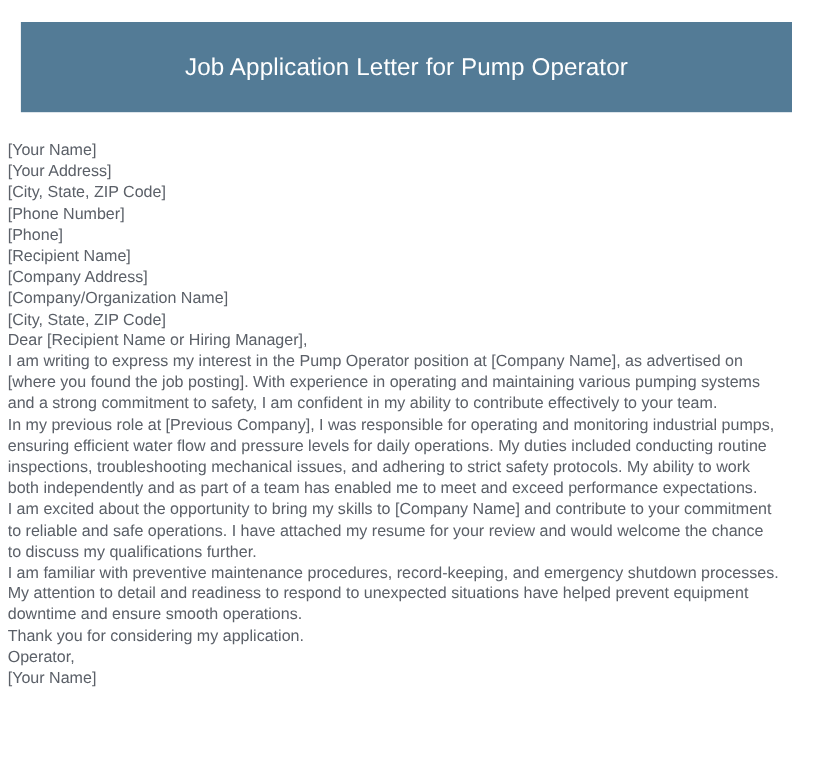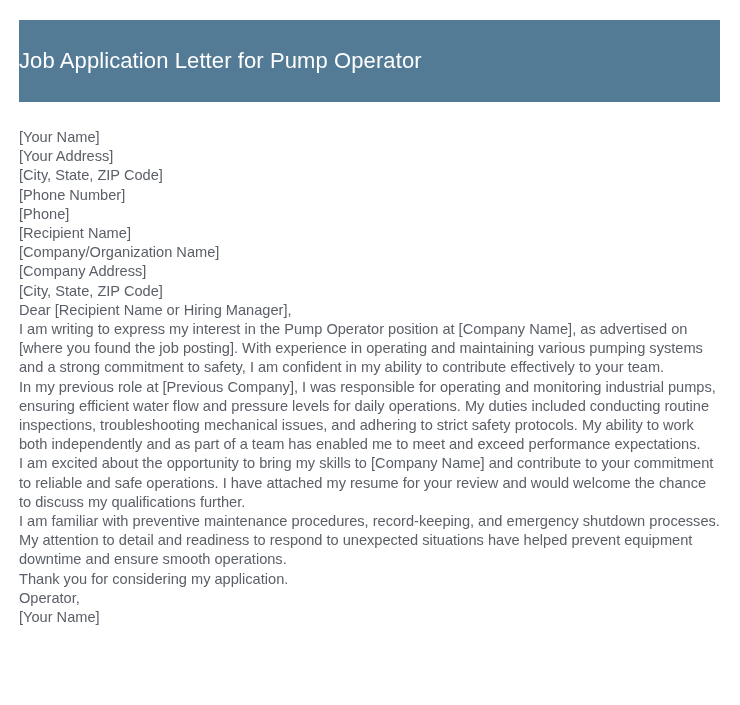--- a/index.html
+++ b/index.html
@@ -23,35 +23,35 @@
   }
   .title-bar {
     position: absolute;
     left: 19px;
     top: 20px;
     width: 701px;
     height: 82px;
     background: #537b96;
     display: flex;
     align-items: center;
-    justify-content: flex-start;
+    justify-content: center;
     box-sizing: border-box;
   }
   .title-text {
     color: #ffffff;
     font-size: 22px;
     font-weight: 400;
     line-height: 1.2;
     letter-spacing: 0.1px;
     text-align: center;
     font-family: "Liberation Sans", sans-serif;
   }
   .letter-body {
     position: absolute;
-    left: 19px;
+    left: 7px;
     top: 128px;
     width: 702px;
     color: #5b6068;
     font-size: 14.6px;
     line-height: 19.2px;
     font-family: "Liberation Sans", sans-serif;
   }
   .letter-line {
     display: block;
     white-space: normal;
@@ -80,22 +80,22 @@
       <span class="letter-line">[City, State, ZIP Code]</span>
       <span class="letter-line">[Phone Number]</span>
     </div>
 
     <div class="block">
       <span class="letter-line">[Phone]</span>
     </div>
 
     <div class="block">
       <span class="letter-line">[Recipient Name]</span>
+      <span class="letter-line">[Company Address]</span>
       <span class="letter-line">[Company/Organization Name]</span>
-      <span class="letter-line">[Company Address]</span>
       <span class="letter-line">[City, State, ZIP Code]</span>
     </div>
 
     <div class="block">
       <span class="letter-line">Dear [Recipient Name or Hiring Manager],</span>
     </div>
 
     <div class="block">I am writing to express my interest in the Pump Operator position at [Company Name], as advertised on [where you found the job posting]. With experience in operating and maintaining various pumping systems and a strong commitment to safety, I am confident in my ability to contribute effectively to your team.</div>
     <div class="block">In my previous role at [Previous Company], I was responsible for operating and monitoring industrial pumps, ensuring efficient water flow and pressure levels for daily operations. My duties included conducting routine inspections, troubleshooting mechanical issues, and adhering to strict safety protocols. My ability to work both independently and as part of a team has enabled me to meet and exceed performance expectations.</div>
     <div class="block">I am excited about the opportunity to bring my skills to [Company Name] and contribute to your commitment to reliable and safe operations. I have attached my resume for your review and would welcome the chance to discuss my qualifications further.</div>

